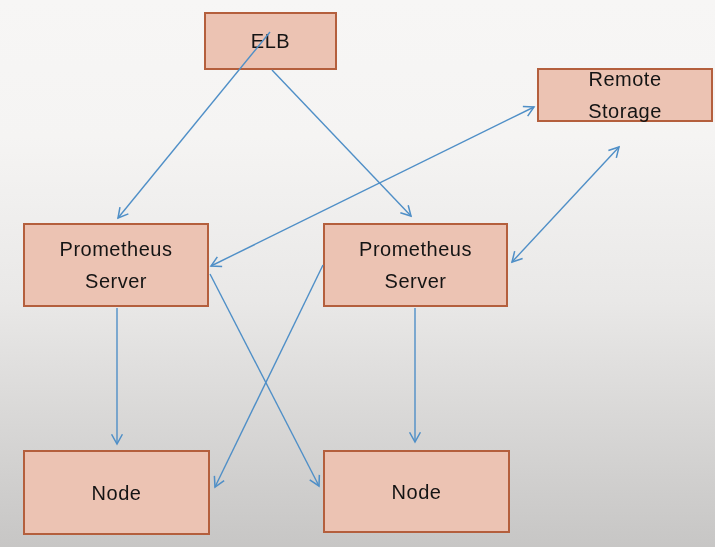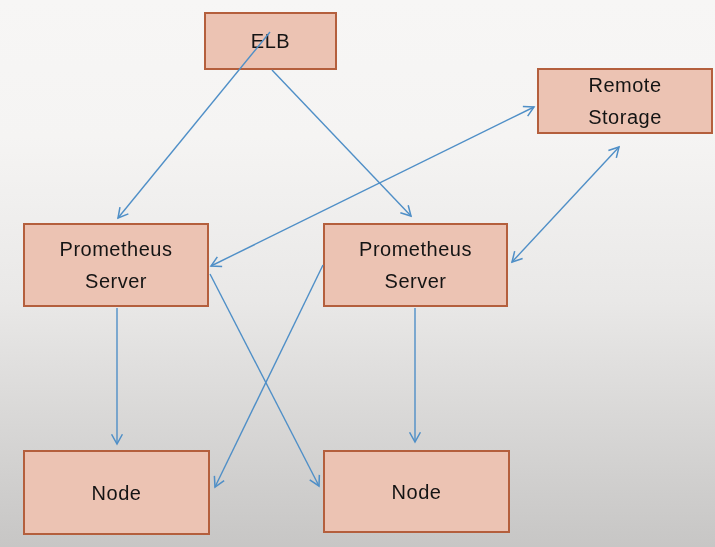--- a/index.html
+++ b/index.html
@@ -24,21 +24,21 @@
   }
   .box-label{
     white-space:pre-line;
     text-align:center;
     font-size:20px;
     line-height:1.6;
     color:#141414;
     letter-spacing:0.5px;
   }
   .elb{left:204px;top:12px;width:133px;height:58px;}
-  .remote-storage{left:537px;top:68px;width:176px;height:66px;}
+  .remote-storage{left:537px;top:68px;width:176px;height:54px;}
   .prometheus-left{left:23px;top:223px;width:186px;height:84px;}
   .prometheus-right{left:323px;top:223px;width:185px;height:84px;}
   .node-left{left:23px;top:450px;width:187px;height:85px;}
   .node-right{left:323px;top:450px;width:187px;height:83px;}
 </style>
 </head>
 <body>
 
 <div class="canvas">
 

